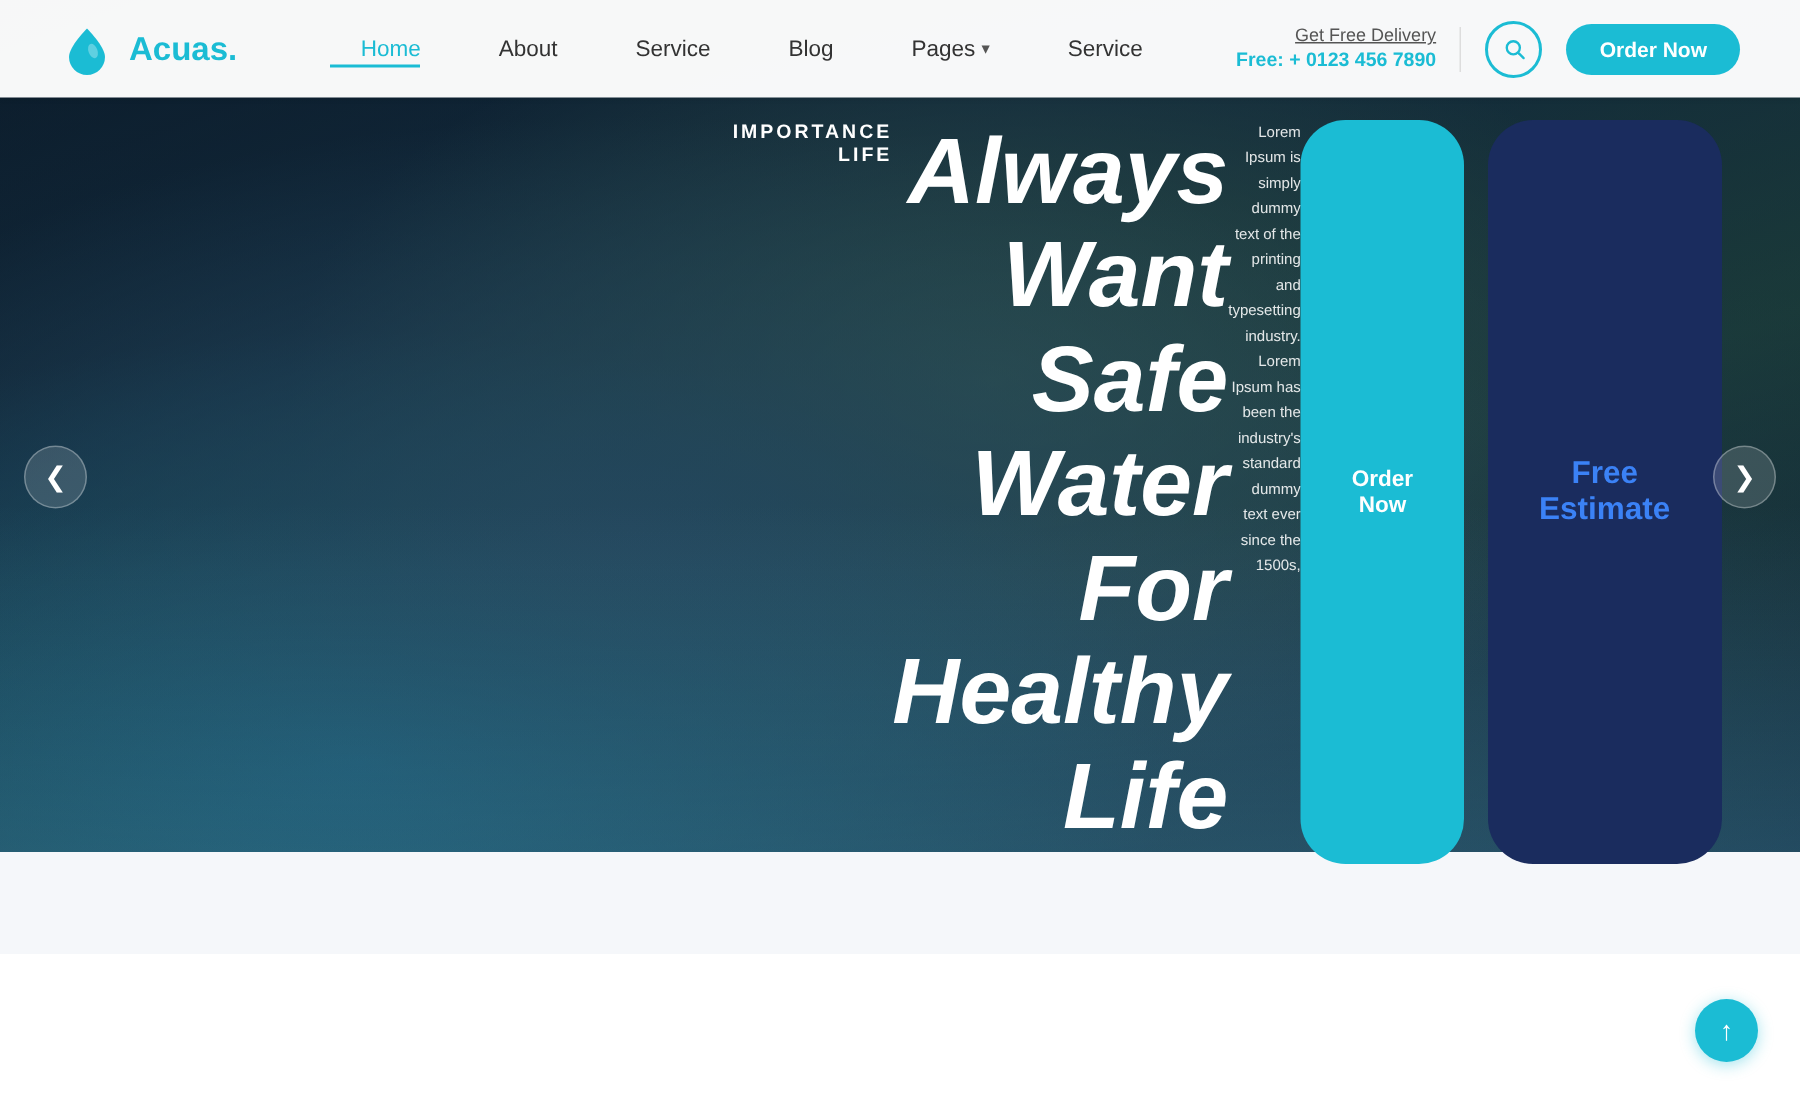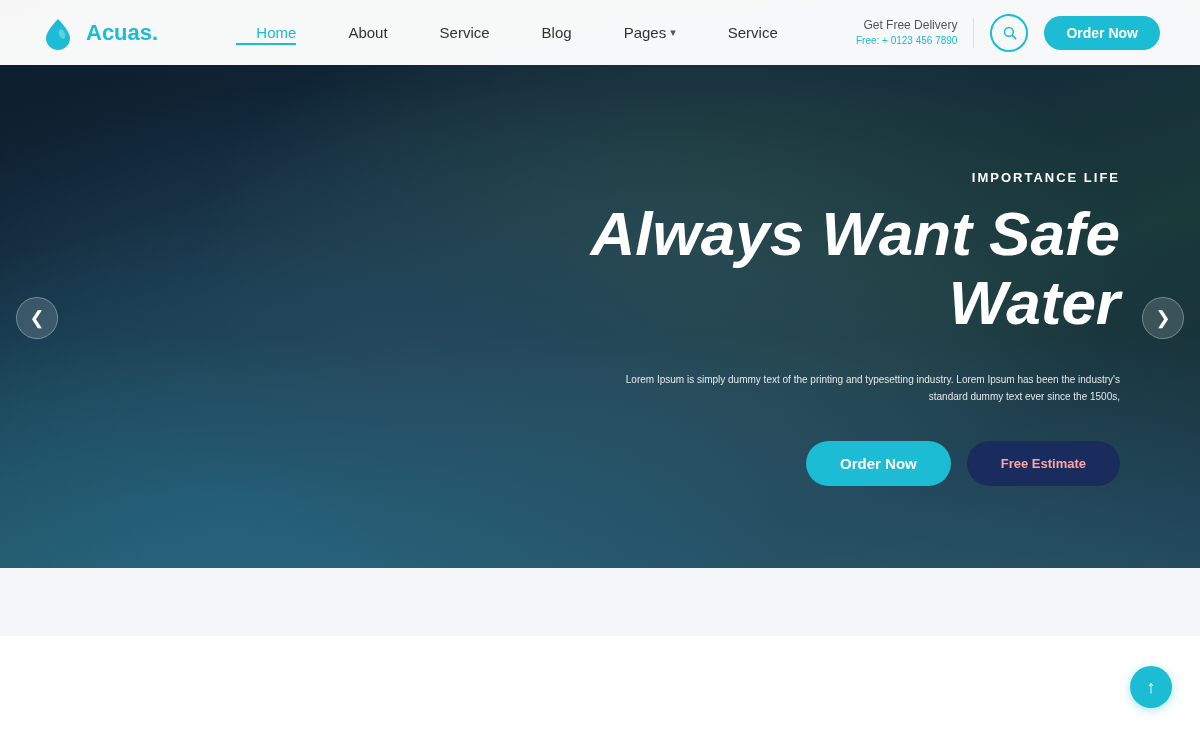--- a/index.html
+++ b/index.html
@@ -70,25 +70,26 @@
       gap: 16px;
     }
     .delivery-info {
       text-align: right;
       line-height: 1.3;
     }
     .delivery-title {
       font-size: 12px;
       color: #555;
       font-weight: 400;
+      text-decoration: underline;
     }
     .delivery-phone {
-      font-size: 10px;
-      color: #1bbcd4;
-      font-weight: 400;
+      font-size: 13px;
+      color: #1bbcd4;
+      font-weight: 700;
     }
     .divider-v {
       width: 1px;
       height: 30px;
       background: #ddd;
     }
     .search-btn {
       width: 38px; height: 38px;
       border-radius: 50%;
       border: 2px solid #1bbcd4;
@@ -167,21 +168,21 @@
     .slide-arrow-left { left: 16px; }
     .slide-arrow-right { right: 16px; }
 
     
     .hero-content {
       position: absolute;
       top: 0; right: 0; bottom: 0;
       width: 62%;
       z-index: 5;
       display: flex;
-      flex-direction: column;
+      flex-direction: row;
       justify-content: center;
       padding: 80px 80px 60px 60px;
       text-align: right;
     }
     .hero-tag {
       font-size: 13px;
       font-weight: 700;
       letter-spacing: 2px;
       color: #fff;
       text-transform: uppercase;
@@ -215,24 +216,24 @@
       border: none;
       border-radius: 30px;
       font-size: 15px;
       font-weight: 600;
       cursor: pointer;
       transition: background 0.2s;
     }
     .btn-estimate {
       padding: 14px 34px;
       background: #1a2c5e;
-      color: #fca5a5;
+      color: #3b82f6;
       border: none;
       border-radius: 30px;
-      font-size: 13px;
+      font-size: 21px;
       font-weight: 600;
       cursor: pointer;
       transition: background 0.2s;
     }
 
     
     .scroll-top {
       position: fixed;
       bottom: 28px;
       right: 28px;
@@ -318,20 +319,21 @@
     <span>❮</span>
   </div>
   <div class="slide-arrow slide-arrow-right">
     <span>❯</span>
   </div>
 
   <div class="hero-content">
     <div class="hero-tag">Importance Life</div>
     <h1 class="hero-title">
       <span>Always Want Safe Water</span><br>
+      <span>For Healthy Life</span>
     </h1>
     <p class="hero-description">Lorem Ipsum is simply dummy text of the printing and typesetting industry. Lorem Ipsum has been the industry's standard dummy text ever since the 1500s,</p>
     <div class="hero-buttons">
       <button class="btn-order">Order Now</button>
       <button class="btn-estimate">Free Estimate</button>
     </div>
   </div>
 
   <div class="bottom-section"></div>
 </div>

